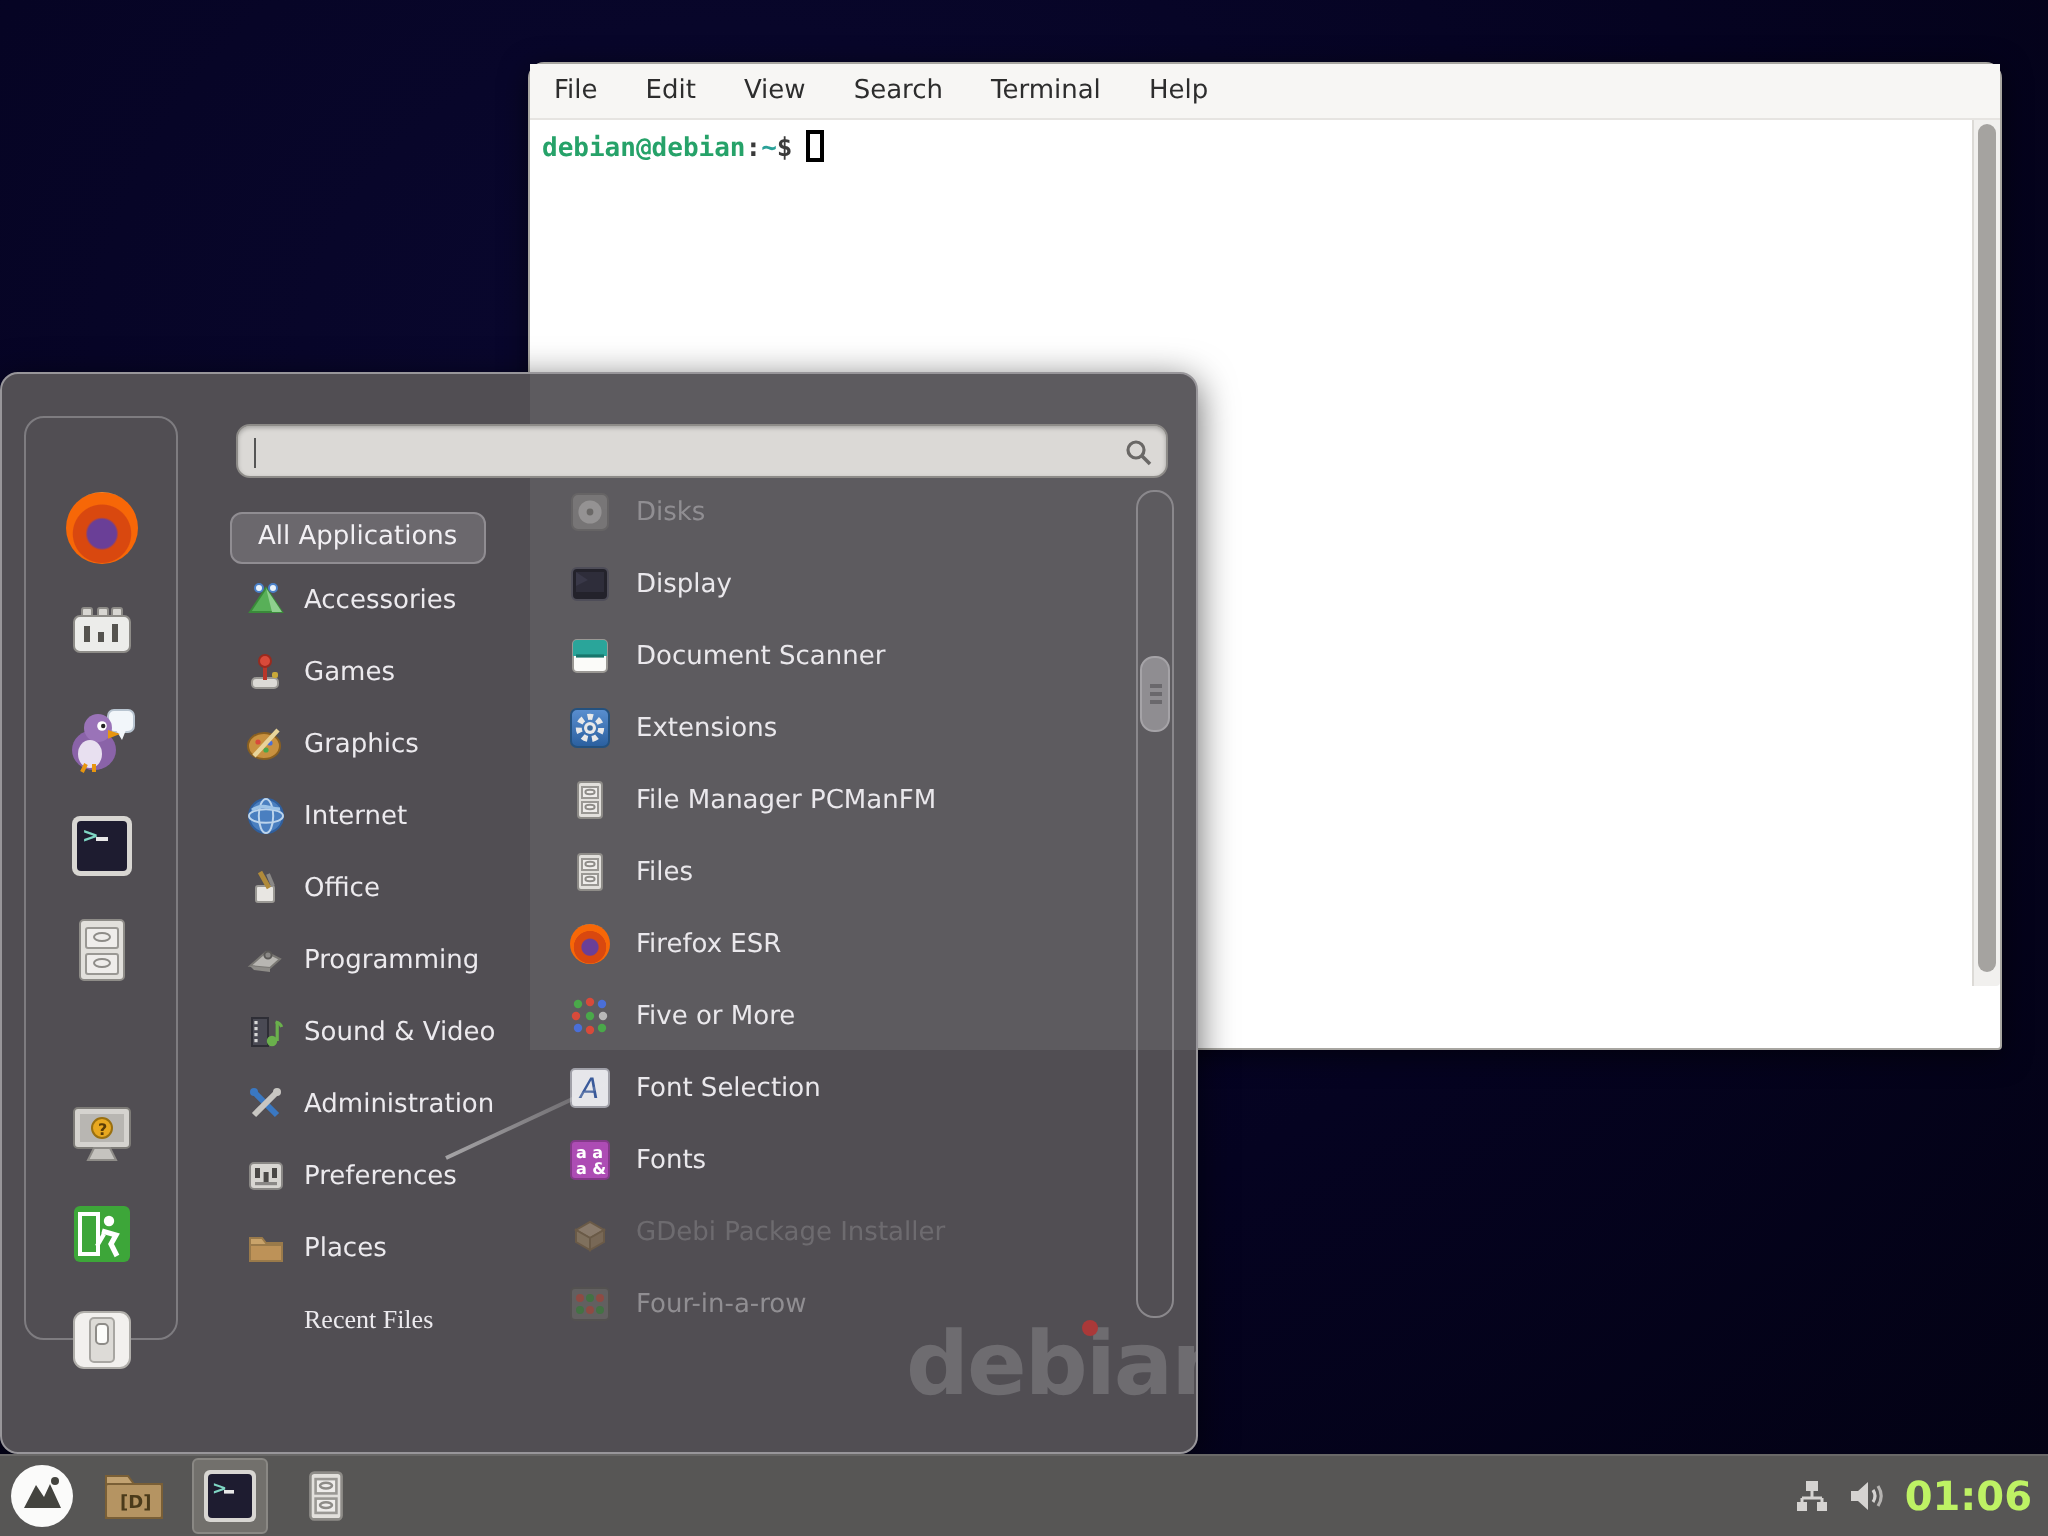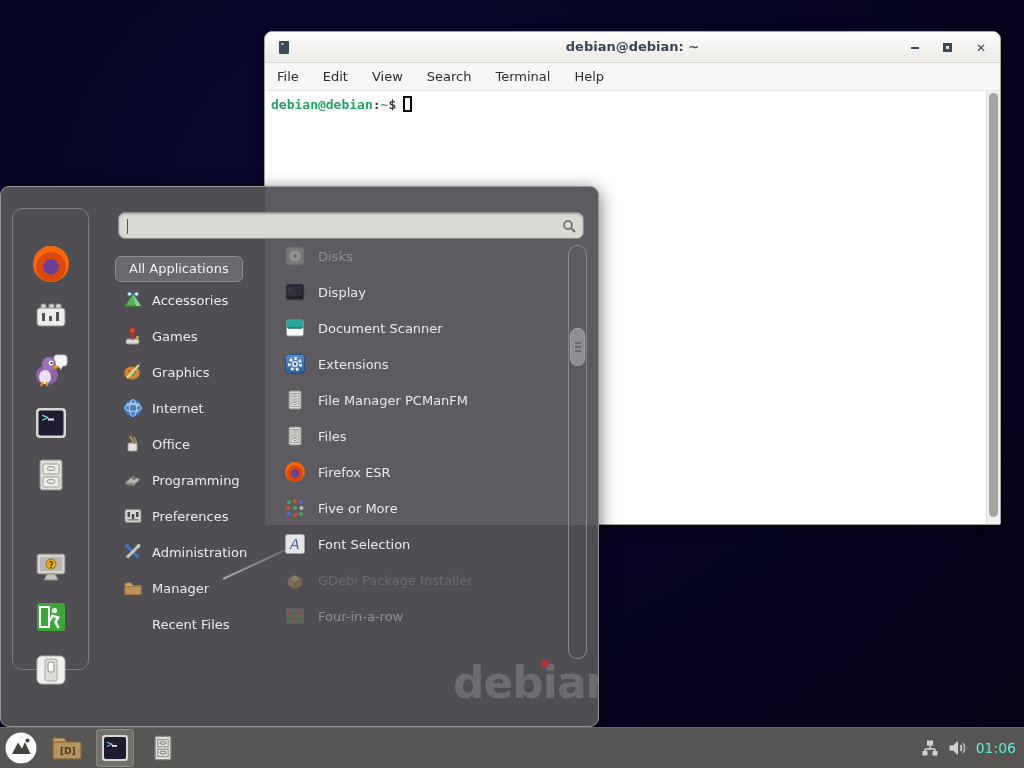--- a/index.html
+++ b/index.html
@@ -68,21 +68,21 @@
   .search-caret { position:absolute; left:8px; top:6px; width:1px; height:15px; background:#555; }
   .search-mag { position:absolute; right:7px; top:6px; }
 
   .cat-list { position:absolute; left:114px; top:59px; width:160px; z-index:3; }
   .cat-row { height:36px; display:flex; align-items:center; gap:9px; padding-left:8px;
              font-size:13px; color:#eceaee; }
   .cat-row .cat-ic { width:20px; height:20px; flex:0 0 20px; }
   .cat-row.selected { height:36px; padding-left:0;align-items:flex-end; }
   .cat-pill { background:#6b686d; border:1px solid #908d92; border-radius:6px;
               padding:4px 13px 5px 13px; color:#f2f0f4; }
-  .cat-row.norecent { padding-left:37px; }
+  .cat-row.norecent { padding-left:37px;font-family:Liberation Serif, serif; }
 
   .app-list { position:absolute; left:284px; top:51px; width:285px; z-index:3; }
   .app-row { height:36px; display:flex; align-items:center; gap:13px; font-size:13px; color:#eae8ec; }
   .app-row .app-ic { width:20px; height:20px; flex:0 0 20px; }
   .app-row.disabled { color:#908e92; }
   .app-row.faded { opacity:.45; }
 
   .menu-scroll { position:absolute; left:567px; top:58px; width:19px; height:414px;
                  border:1px solid #8a888c; border-radius:9px; z-index:3; }
   .menu-thumb { position:absolute; left:1px; top:82px; width:15px; height:38px;
@@ -101,39 +101,30 @@
 
   
   #taskbar { position:absolute; left:0; bottom:0; width:1024px; height:41px;
              background:#575655; border-top:1px solid #696867; z-index:10;
              display:flex; align-items:center; }
   .tb-left { display:flex; align-items:center; gap:10px; padding-left:3px; }
   .tb-menu-btn { width:35px; height:35px; display:flex; align-items:center; justify-content:center; }
   .tb-task-btn { width:38px; height:38px; border-radius:3px; display:flex; align-items:center; justify-content:center; }
   .tb-task-btn.active { background:#72706c; border:1px solid #8a8884; }
   .tb-right { margin-left:auto; display:flex; align-items:center; gap:9px; padding-right:8px; }
-  .tb-time { font-size:14px; font-weight:normal; color:#5eead4; }
+  .tb-time { font-size:20px; font-weight:bold; color:#bef264; }
 
   svg text { font-family:"DejaVu Sans",sans-serif; }
 </style>
 </head>
 <body>
 
 <div id="screen">
 
   <div id="terminal">
-    <div class="titlebar">
-      <div class="win-icon"></div>
-      <div class="title-text">debian@debian: ~</div>
-      <div class="win-btns">
-        <div class="btn-min"></div>
-        <div class="btn-max"></div>
-        <div class="btn-close">✕</div>
-      </div>
-    </div>
     <div class="menubar">
       <span>File</span>
       <span>Edit</span>
       <span>View</span>
       <span>Search</span>
       <span>Terminal</span>
       <span>Help</span>
     </div>
     <div class="term-body">
       <div class="prompt-line"><span class="p-green">debian@debian</span><span class="p-dark">:</span><span class="p-teal">~</span><span class="p-dark">$</span><span class="term-cursor"></span></div>
@@ -283,43 +274,56 @@
       <div class="cat-row">
         <svg class="cat-ic" viewBox="0 0 20 20">
           <path d="M2,13 L10,6 L17,9.5 L12,14 Z" fill="#b8b6b2" stroke="#7a7874"></path>
           <circle cx="11" cy="7.5" r="1.8" fill="#8a8886" stroke="#5a5856"></circle>
           <path d="M2,13 L12,14 L12,16 L4,15 Z" fill="#8e8c88"></path>
         </svg>
         <span>Programming</span>
       </div>
       <div class="cat-row">
         <svg class="cat-ic" viewBox="0 0 20 20">
+          <rect x="3" y="3" width="8" height="14" fill="#4a4a54" stroke="#2e2e36"></rect>
+          <rect x="4.2" y="4.5" width="1.6" height="1.6" fill="#d8d8d8"></rect>
+            <rect x="4.2" y="7.5" width="1.6" height="1.6" fill="#d8d8d8"></rect>
+          <rect x="4.2" y="10.5" width="1.6" height="1.6" fill="#d8d8d8"></rect>
+            <rect x="4.2" y="13.5" width="1.6" height="1.6" fill="#d8d8d8"></rect>
+          <circle cx="13" cy="14.5" r="2.6" fill="#6ab04c"></circle>
+          <rect x="14.8" y="5" width="1.6" height="9.5" fill="#6ab04c"></rect>
+          <path d="M14.8,5 q2.5,0.5 3,2.5" fill="none" stroke="#6ab04c" stroke-width="1.6"></path>
+        </svg>
+        <span>Sound &amp; Video</span>
+      </div>
+      <div class="cat-row">
+        <svg class="cat-ic" viewBox="0 0 20 20">
+          <line x1="4" y1="4" x2="15.5" y2="15.5" stroke="#3a78c2" stroke-width="3"></line>
+          <line x1="15.5" y1="4" x2="4" y2="15.5" stroke="#c8c6c2" stroke-width="3"></line>
+          <circle cx="4" cy="4" r="2" fill="#3a78c2"></circle>
+            <circle cx="15.5" cy="4" r="2" fill="#c8c6c2"></circle>
+        </svg>
+        <span>Administration</span>
+      </div>
+      <div class="cat-row">
+        <svg class="cat-ic" viewBox="0 0 20 20">
           <rect x="2" y="3.5" width="16" height="13" rx="2" fill="#d8d6d2" stroke="#8a8886"></rect>
           <rect x="4.5" y="6" width="2.5" height="5" fill="#4a4846"></rect>
           <rect x="8.8" y="8" width="2.5" height="5" fill="#4a4846"></rect>
           <rect x="13" y="6" width="2.5" height="5" fill="#4a4846"></rect>
           <rect x="4.5" y="13" width="11" height="1.6" fill="#8a8886"></rect>
         </svg>
         <span>Preferences</span>
       </div>
       <div class="cat-row">
         <svg class="cat-ic" viewBox="0 0 20 20">
-          <line x1="4" y1="4" x2="15.5" y2="15.5" stroke="#3a78c2" stroke-width="3"></line>
-          <line x1="15.5" y1="4" x2="4" y2="15.5" stroke="#c8c6c2" stroke-width="3"></line>
-          <circle cx="4" cy="4" r="2" fill="#3a78c2"></circle>
-            <circle cx="15.5" cy="4" r="2" fill="#c8c6c2"></circle>
-        </svg>
-        <span>Administration</span>
-      </div>
-      <div class="cat-row">
-        <svg class="cat-ic" viewBox="0 0 20 20">
           <path d="M2,5 h6 l2,2.5 h8 v9 h-16 z" fill="#c9a36a" stroke="#9a7a4a"></path>
           <path d="M2,8.5 h16 v8 h-16 z" fill="#bd9258" stroke="#9a7a4a"></path>
         </svg>
-        <span>Manager</span>
+        <span>Places</span>
       </div>
       <div class="cat-row norecent">
         <span>Recent Files</span>
       </div>
     </div>
 
     <div class="app-list">
       <div class="app-row disabled">
         <svg class="app-ic" viewBox="0 0 20 20">
           <g opacity="0.55">
@@ -398,20 +402,28 @@
             <circle cx="16" cy="16" r="2.1" fill="#4aa84a"></circle>
         </svg>
         <span>Five or More</span>
       </div>
       <div class="app-row">
         <svg class="app-ic" viewBox="0 0 20 20">
           <rect x="0.5" y="0.5" width="19" height="19" rx="2" fill="#e6e6ea" stroke="#a0a0a8"></rect>
           <text x="5" y="15" font-size="14" font-style="italic" fill="#3a5a9a" font-family="'DejaVu Serif',serif">A</text>
         </svg>
         <span>Font Selection</span>
+      </div>
+      <div class="app-row">
+        <svg class="app-ic" viewBox="0 0 20 20">
+          <rect x="0.5" y="0.5" width="19" height="19" rx="2" fill="#ad4cb4" stroke="#833a88"></rect>
+          <text x="3" y="9" font-size="8" fill="#fff" font-weight="bold">a a</text>
+          <text x="3" y="17" font-size="8" fill="#fff" font-weight="bold">a &amp;</text>
+        </svg>
+        <span>Fonts</span>
       </div>
       <div class="app-row disabled faded">
         <svg class="app-ic" viewBox="0 0 20 20">
           <path d="M3,9 l7,-4 l7,4 l-7,4 z" fill="#cdb088" stroke="#8a6a3a"></path>
           <path d="M3,9 v6 l7,4 v-6 z" fill="#b89a6a" stroke="#8a6a3a"></path>
           <path d="M17,9 v6 l-7,4 v-6 z" fill="#a8885a" stroke="#8a6a3a"></path>
         </svg>
         <span>GDebi Package Installer</span>
       </div>
       <div class="app-row disabled">

